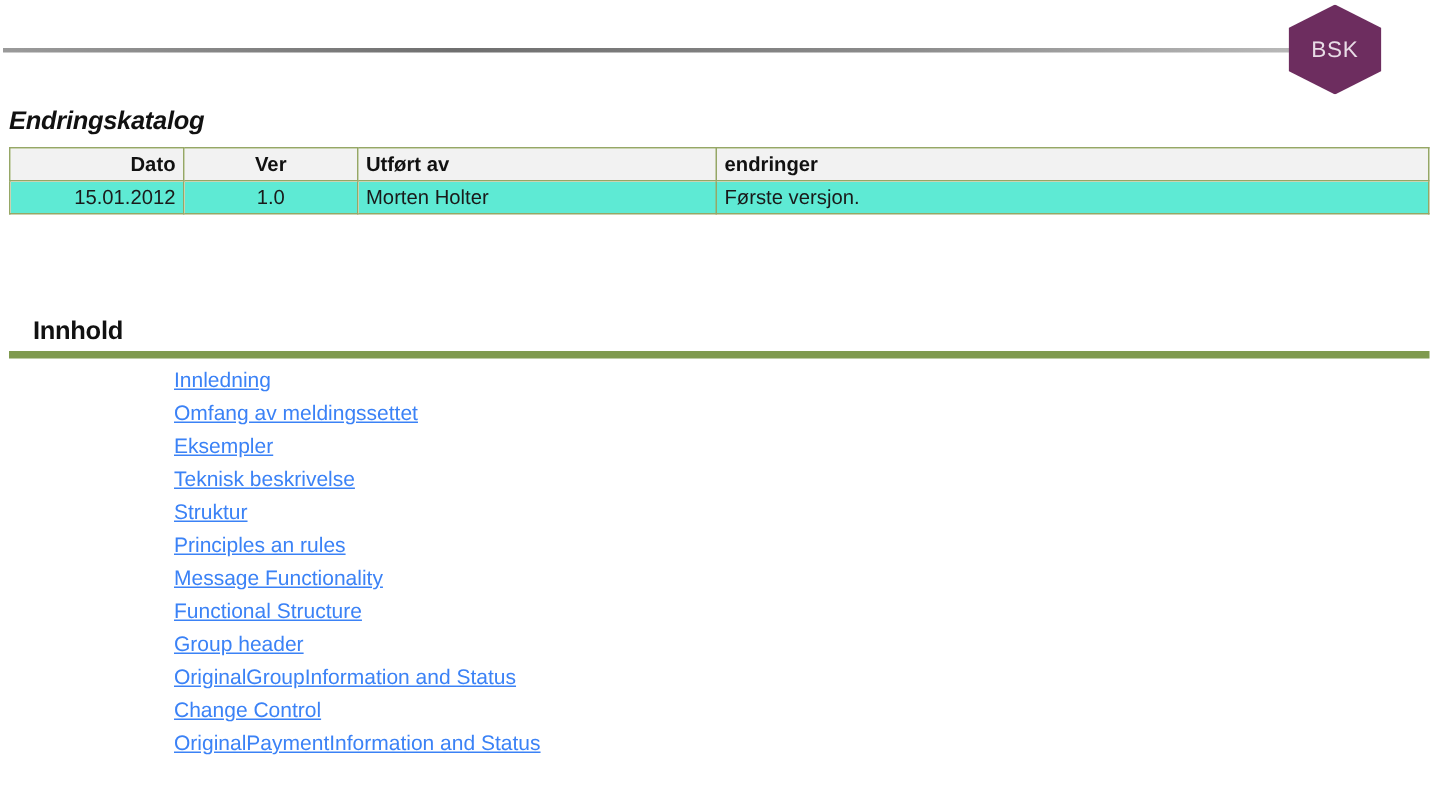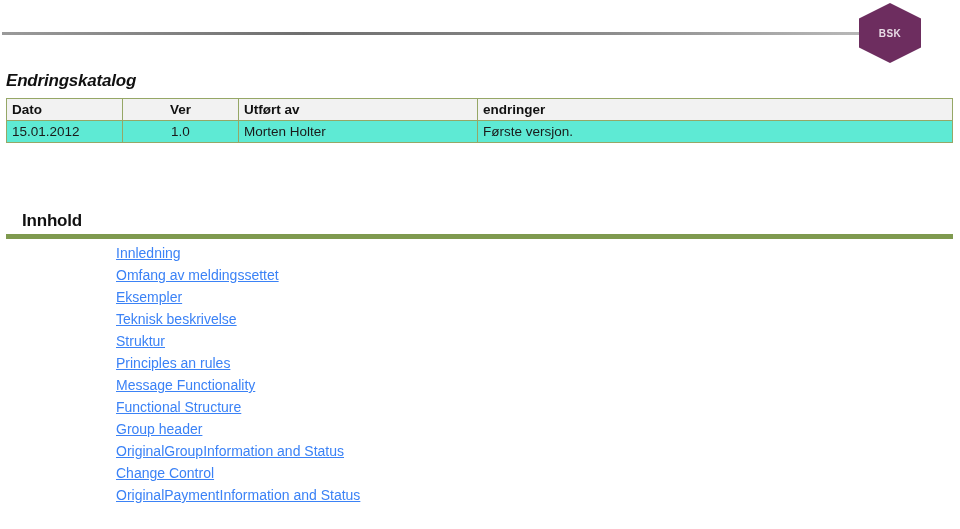--- a/index.html
+++ b/index.html
@@ -39,24 +39,24 @@
     width: 62px;
     height: 60px;
     background: #6d2d5f;
     clip-path: polygon(50% 0%, 100% 26%, 100% 74%, 50% 100%, 0% 74%, 0% 26%);
     display: flex;
     align-items: center;
     justify-content: center;
   }
   .logo-hex .logo-text {
     font-family: "Liberation Sans", sans-serif;
-    font-size: 10px;
+    font-size: 15px;
     letter-spacing: 0.5px;
     color: #e8dce6;
-    font-weight: 700;
+    font-weight: 400;
   }
 
   
   .section-title-plain {
     position: absolute;
     left: 6px;
     top: 71px;
     font-size: 17px;
     font-weight: bold;
     letter-spacing: -0.2px;
@@ -84,21 +84,21 @@
   }
   .change-table thead th {
     background: #f2f2f2;
     font-weight: bold;
     color: #111111;
   }
   .change-table tbody td {
     background: #5eead4;
     font-weight: normal;
   }
-  .col-dato   { width: 105px; text-align: left; }
+  .col-dato   { width: 105px; text-align: right; }
   .col-ver    { width: 105px; text-align: center; }
   .col-utfort { width: 228px; text-align: left; }
   .col-endr   { width: auto;  text-align: left; }
   .change-table thead .col-utfort,
   .change-table thead .col-endr { text-align: left; }
 
   
   .toc-heading {
     position: absolute;
     left: 22px;

